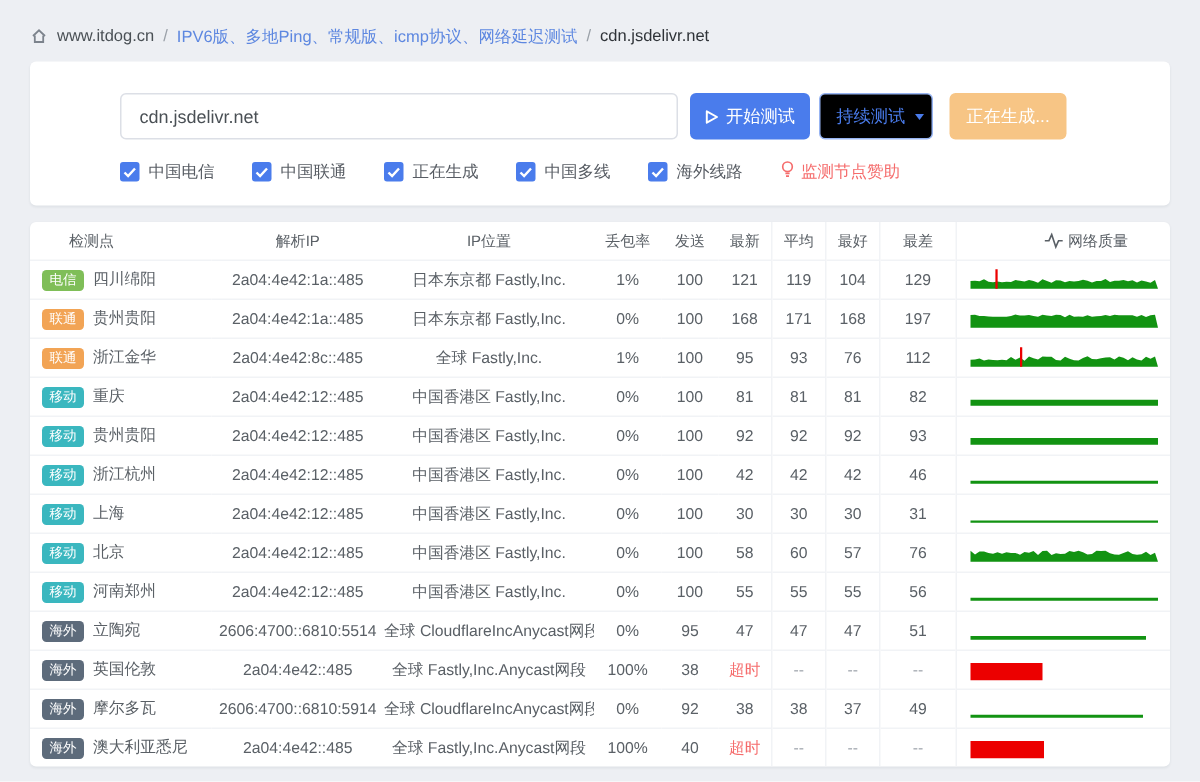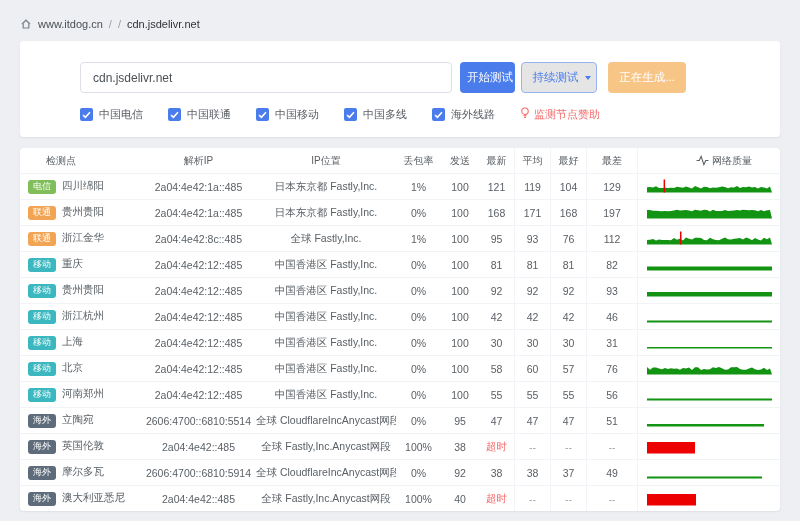--- a/index.html
+++ b/index.html
@@ -21,22 +21,22 @@
 
   
   .panel{margin-top:6px;padding:21px 58px 15px 60px;}
   .form-row{display:flex;align-items:center;}
   .host-input{width:372px;height:31px;border:1px solid #dcdfe6;border-radius:4px;padding:0 12px;
     font-size:12px;color:#4a5055;outline:none;box-sizing:border-box;background:#fff;
     font-family:"Liberation Sans","DejaVu Sans",sans-serif;}
   .btn{height:31px;border-radius:4px;font-size:11.5px;display:inline-flex;align-items:center;
     justify-content:center;gap:5px;cursor:pointer;box-sizing:border-box;border:none;white-space:nowrap;
     font-family:"Liberation Sans","DejaVu Sans",sans-serif;}
-  .btn-start{width:55px;background:#4a7cec;color:#fff;margin-left:8px;}
-  .btn-cont{width:76px;background:#e5e5e5;border:1px solid #97b4f2;color:#4a7cec;margin-left:6px;}
+  .btn-start{width:80px;background:#4a7cec;color:#fff;margin-left:8px;}
+  .btn-cont{width:76px;background:#000000;border:1px solid #97b4f2;color:#4a7cec;margin-left:6px;}
   .btn-gen{width:78px;background:#f7c585;color:#fff;margin-left:11px;cursor:not-allowed;text-align:right;}
   .caret{width:0;height:0;border-left:3.5px solid transparent;border-right:3.5px solid transparent;border-top:4px solid #4a7cec;margin-left:1px;}
 
   .cb-row{margin-top:14px;display:flex;align-items:center;font-size:11px;color:#575c63;}
   .cb-item{display:inline-flex;align-items:center;margin-right:25px;cursor:pointer;}
   .cb-box{width:13px;height:13px;background:#4a7cec;border-radius:2px;display:inline-flex;
     align-items:center;justify-content:center;margin-right:6px;flex:none;}
   .sponsor{color:#f56c6c;display:inline-flex;align-items:flex-start;gap:4px;text-decoration:none;font-size:11px;cursor:pointer;}
 
   
@@ -68,20 +68,21 @@
 
 <div class="page">
 
   <div class="breadcrumb">
     <svg class="home" width="12" height="12" viewBox="0 0 12 12">
       <path d="M2 6 L6 2.2 L10 6" fill="none" stroke="#7c838c" stroke-width="1.2"></path>
       <path d="M3.2 5.6 V10 H8.8 V5.6" fill="none" stroke="#7c838c" stroke-width="1.2"></path>
     </svg>
     <span class="site">www.itdog.cn</span>
     <span class="sep">/</span>
+    <span class="links">IPV6版、多地Ping、常规版、icmp协议、网络延迟测试</span>
     <span class="sep">/</span>
     <span class="current">cdn.jsdelivr.net</span>
   </div>
 
   <div class="card panel">
     <div class="form-row">
       <input class="host-input" type="text" value="cdn.jsdelivr.net" style="">
       <button class="btn btn-start">
         <svg width="9" height="10" viewBox="0 0 9 10">
           <polygon points="1.2,1.2 8,5 1.2,8.8" fill="none" stroke="#fff" stroke-width="1.3" stroke-linejoin="round"></polygon>
@@ -117,21 +118,21 @@
               </svg>
             </span>
             <span class="cb-label">中国联通</span>
           </label>
           <label class="cb-item">
             <span class="cb-box">
               <svg width="9" height="8" viewBox="0 0 9 8">
                 <polyline points="1,4 3.4,6.4 8,1.3" fill="none" stroke="#fff" stroke-width="1.6"></polyline>
               </svg>
             </span>
-            <span class="cb-label">中国移动</span>
+            <span class="cb-label">正在生成</span>
           </label>
           <label class="cb-item">
             <span class="cb-box">
               <svg width="9" height="8" viewBox="0 0 9 8">
                 <polyline points="1,4 3.4,6.4 8,1.3" fill="none" stroke="#fff" stroke-width="1.6"></polyline>
               </svg>
             </span>
             <span class="cb-label">中国多线</span>
           </label>
           <label class="cb-item">

